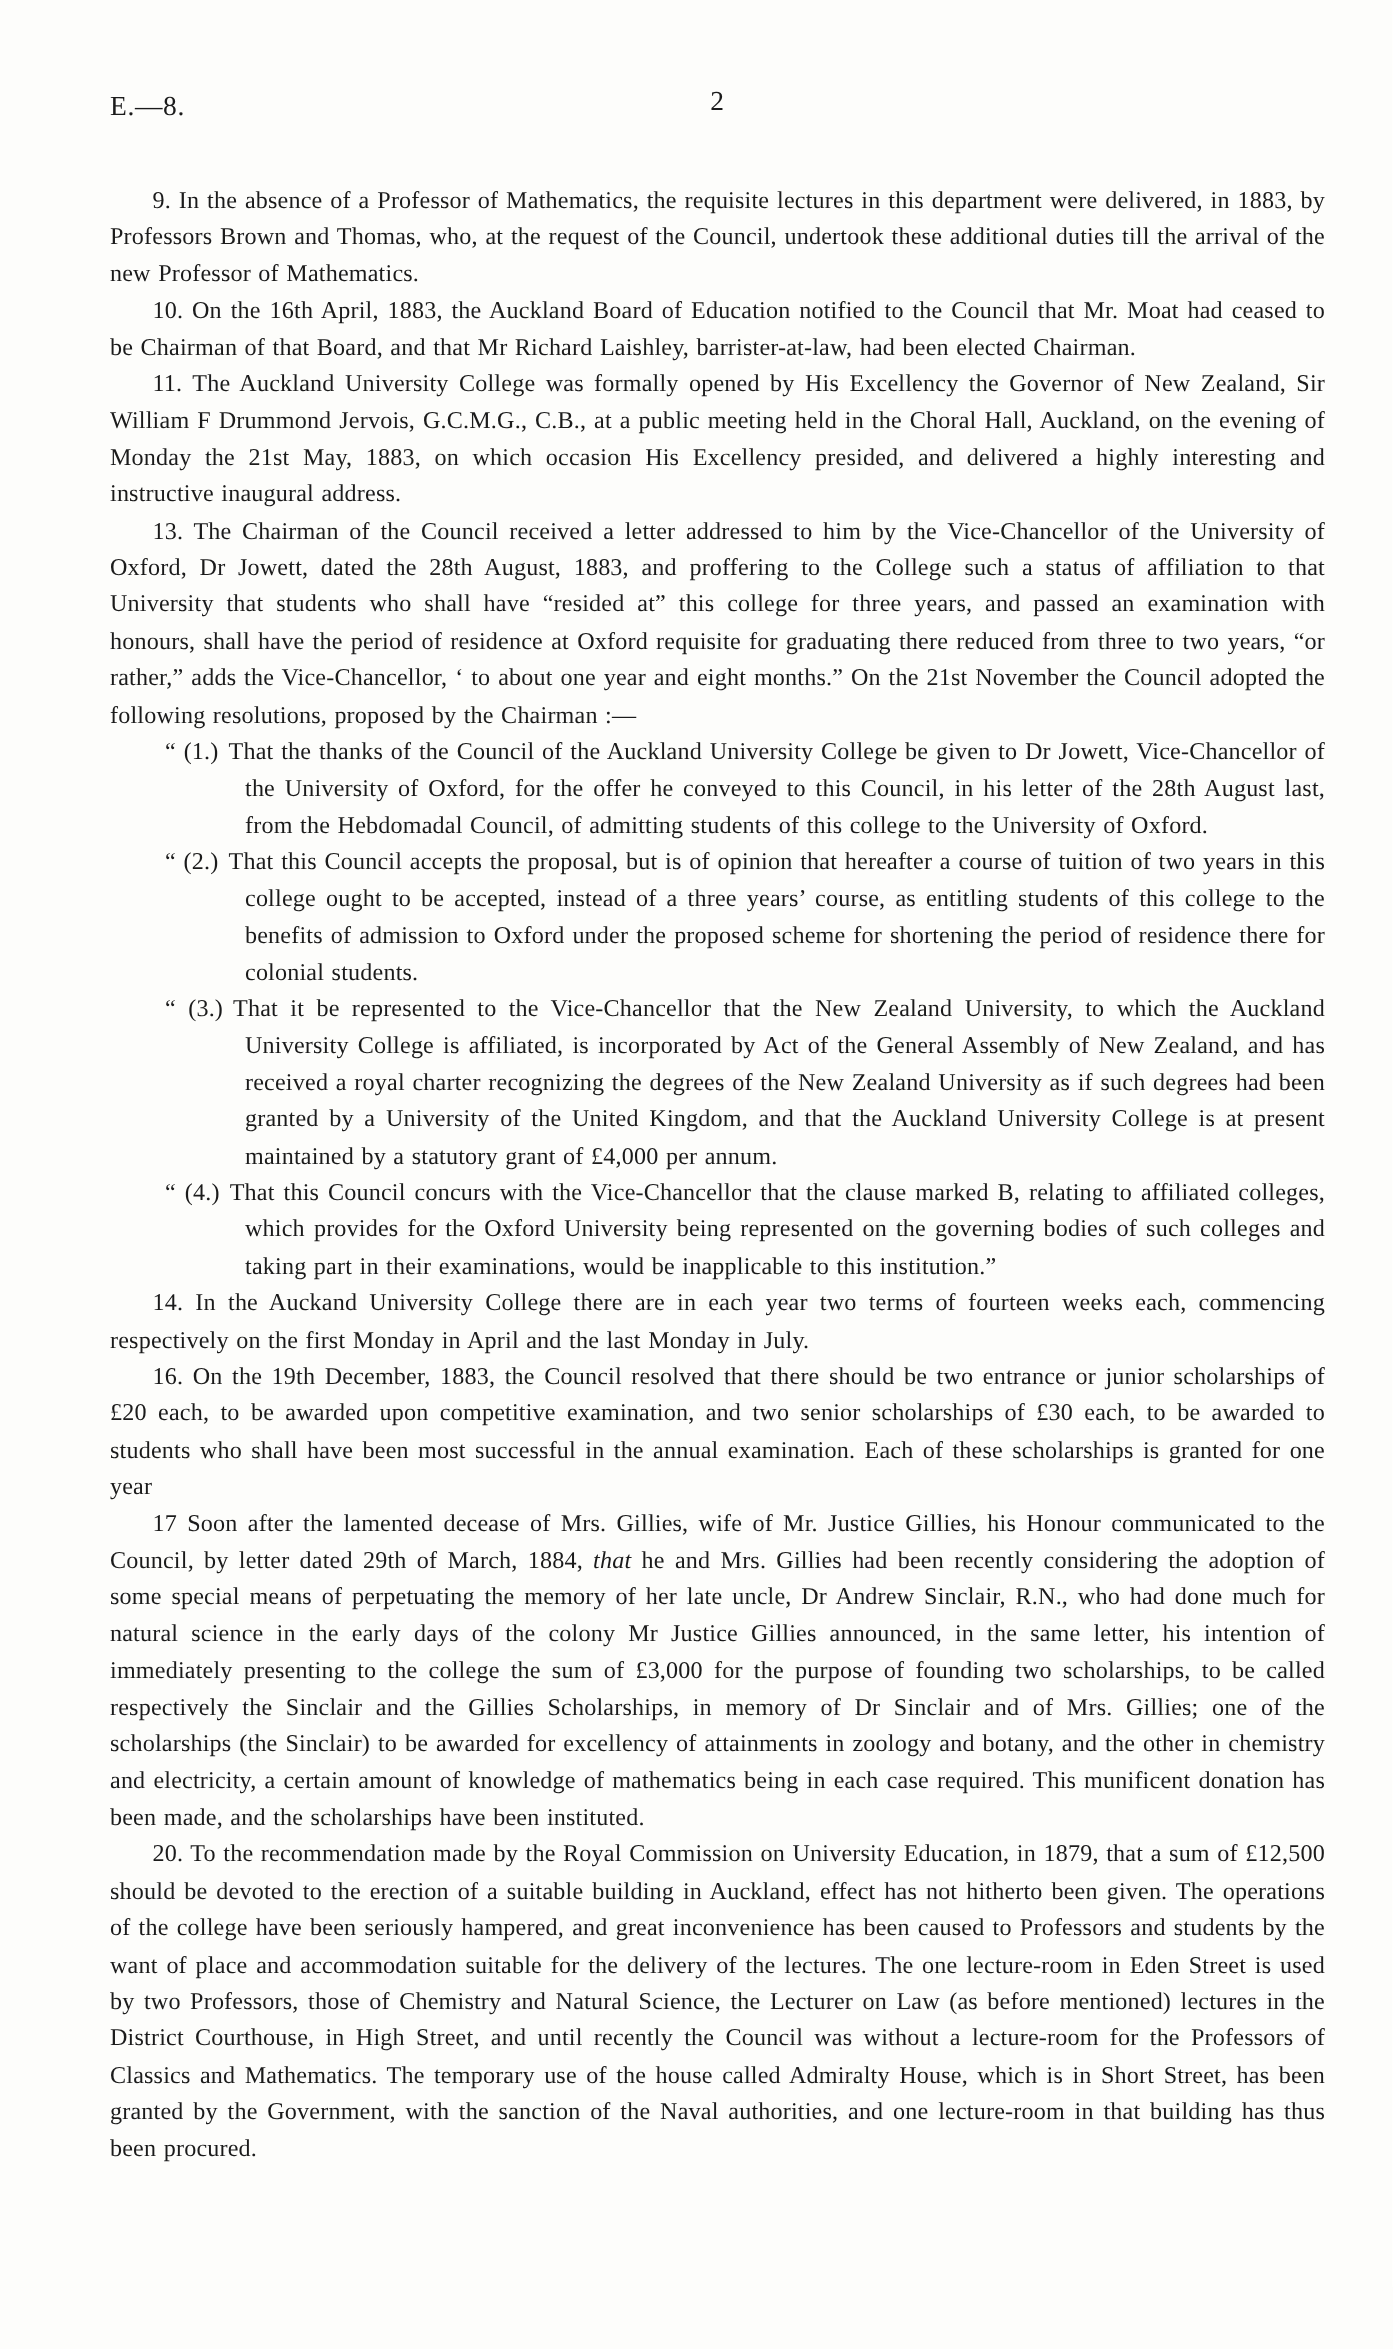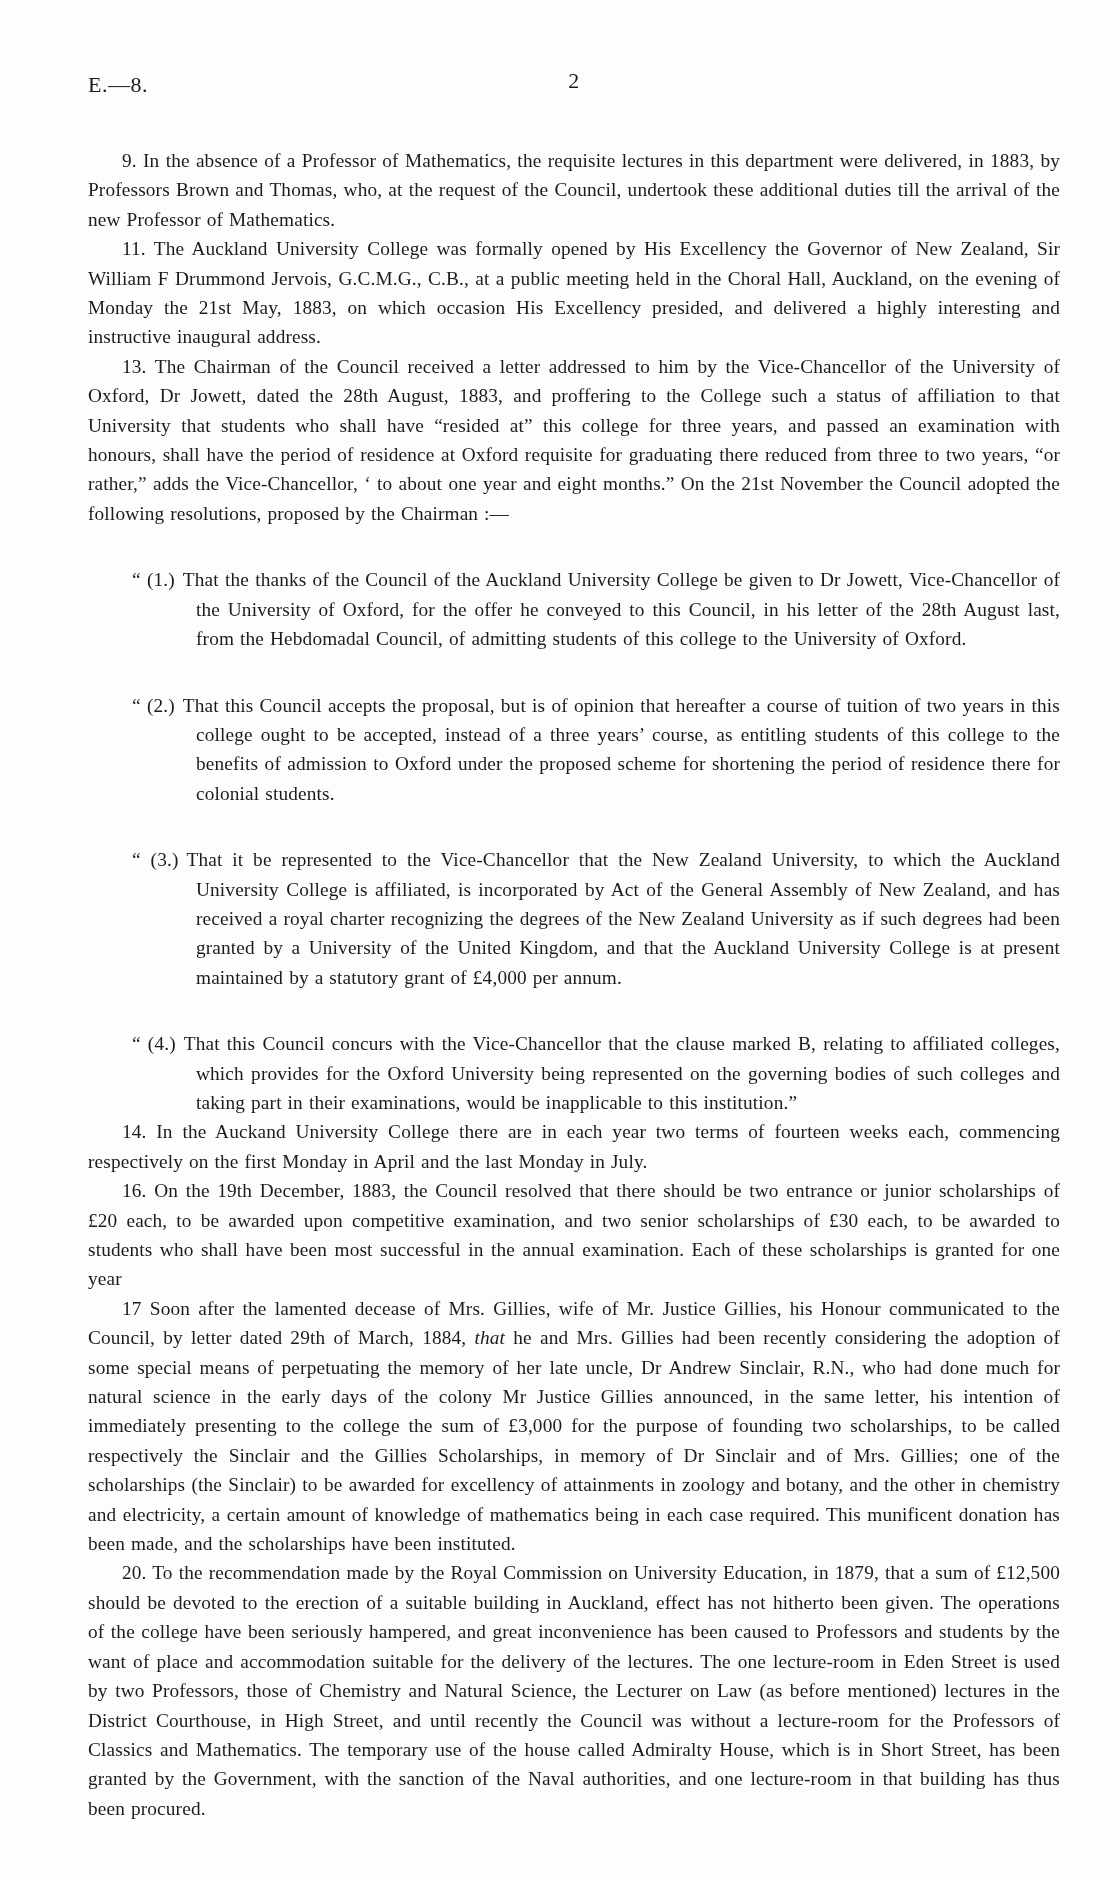--- a/index.html
+++ b/index.html
@@ -47,36 +47,36 @@
   }
   .para {
     margin: 0;
   }
   .para.body {
     text-indent: 34px;
   }
   .para.resolution {
     padding-left: 108px;
     text-indent: -64px;
-    margin-top: 37px;
   }
   .res-label {
     padding-right: 8px;
   }
 </style>
 </head>
 <body>
 
 <div class="page">
   <div class="page-header">
     <span class="doc-ref">E.—8.</span>
     <span class="page-num">2</span>
   </div>
   <div class="doc-body" id="doc-body">
       <p class="para body">9. In the absence of a Professor of Mathematics, the requisite lectures in this department were delivered, in 1883, by Professors Brown and Thomas, who, at the request of the Council, undertook these additional duties till the arrival of the new Professor of Mathematics.</p>
+      <p class="para body">10. On the 16th April, 1883, the Auckland Board of Education notified to the Council that Mr. Moat had ceased to be Chairman of that Board, and that Mr Richard Laishley, barrister-at-law, had been elected Chairman.</p>
       <p class="para body">11. The Auckland University College was formally opened by His Excellency the Governor of New Zealand, Sir William F Drummond Jervois, G.C.M.G., C.B., at a public meeting held in the Choral Hall, Auckland, on the evening of Monday the 21st May, 1883, on which occasion His Excellency presided, and delivered a highly interesting and instructive inaugural address.</p>
       <p class="para body">13. The Chairman of the Council received a letter addressed to him by the Vice-Chancellor of the University of Oxford, Dr Jowett, dated the 28th August, 1883, and proffering to the College such a status of affiliation to that University that students who shall have “resided at” this college for three years, and passed an examination with honours, shall have the period of residence at Oxford requisite for graduating there reduced from three to two years, “or rather,” adds the Vice-Chancellor, ‘ to about one year and eight months.”  On the 21st November the Council adopted the following resolutions, proposed by the Chairman :—</p>
       <p class="para resolution"><span class="res-label">“ (1.)</span>That the thanks of the Council of the Auckland University College be given to Dr Jowett, Vice-Chancellor of the University of Oxford, for the offer he conveyed to this Council, in his letter of the 28th August last, from the Hebdomadal Council, of admitting students of this college to the University of Oxford.</p>
       <p class="para resolution"><span class="res-label">“ (2.)</span>That this Council accepts the proposal, but is of opinion that hereafter a course of tuition of two years in this college ought to be accepted, instead of a three years’ course, as entitling students of this college to the benefits of admission to Oxford under the proposed scheme for shortening the period of residence there for colonial students.</p>
       <p class="para resolution"><span class="res-label">“ (3.)</span>That it be represented to the Vice-Chancellor that the New Zealand University, to which the Auckland University College is affiliated, is incorporated by Act of the General Assembly of New Zealand, and has received a royal charter recognizing the degrees of the New Zealand University as if such degrees had been granted by a University of the United Kingdom, and that the Auckland University College is at present maintained by a statutory grant of £4,000 per annum.</p>
       <p class="para resolution"><span class="res-label">“ (4.)</span>That this Council concurs with the Vice-Chancellor that the clause marked B, relating to affiliated colleges, which provides for the Oxford University being represented on the governing bodies of such colleges and taking part in their examinations, would be inapplicable to this institution.”</p>
       <p class="para body">14. In the Auckand University College there are in each year two terms of fourteen weeks each, commencing respectively on the first Monday in April and the last Monday in July.</p>
       <p class="para body">16. On the 19th December, 1883, the Council resolved that there should be two entrance or junior scholarships of £20 each, to be awarded upon competitive examination, and two senior scholarships of £30 each, to be awarded to students who shall have been most successful in the annual examination.  Each of these scholarships is granted for one year</p>
       <p class="para body">17  Soon after the lamented decease of Mrs. Gillies, wife of Mr. Justice Gillies, his Honour communicated to the Council, by letter dated 29th of March, 1884, <i>that</i> he and Mrs. Gillies had been recently considering the adoption of some special means of perpetuating the memory of her late uncle, Dr Andrew Sinclair, R.N., who had done much for natural science in the early days of the colony  Mr Justice Gillies announced, in the same letter, his intention of immediately presenting to the college the sum of £3,000 for the purpose of founding two scholarships, to be called respectively the Sinclair and the Gillies Scholarships, in memory of Dr Sinclair and of Mrs. Gillies; one of the scholarships (the Sinclair) to be awarded for excellency of attainments in zoology and botany, and the other in chemistry and electricity, a certain amount of knowledge of mathematics being in each case required.  This munificent donation has been made, and the scholarships have been instituted.</p>
       <p class="para body">20. To the recommendation made by the Royal Commission on University Education, in 1879, that a sum of £12,500 should be devoted to the erection of a suitable building in Auckland, effect has not hitherto been given.  The operations of the college have been seriously hampered, and great inconvenience has been caused to Professors and students by the want of place and accommodation suitable for the delivery of the lectures.  The one lecture-room in Eden Street is used by two Professors, those of Chemistry and Natural Science, the Lecturer on Law (as before mentioned) lectures in the District Courthouse, in High Street, and until recently the Council was without a lecture-room for the Professors of Classics and Mathematics.  The temporary use of the house called Admiralty House, which is in Short Street, has been granted by the Government, with the sanction of the Naval authorities, and one lecture-room in that building has thus been procured.</p>

